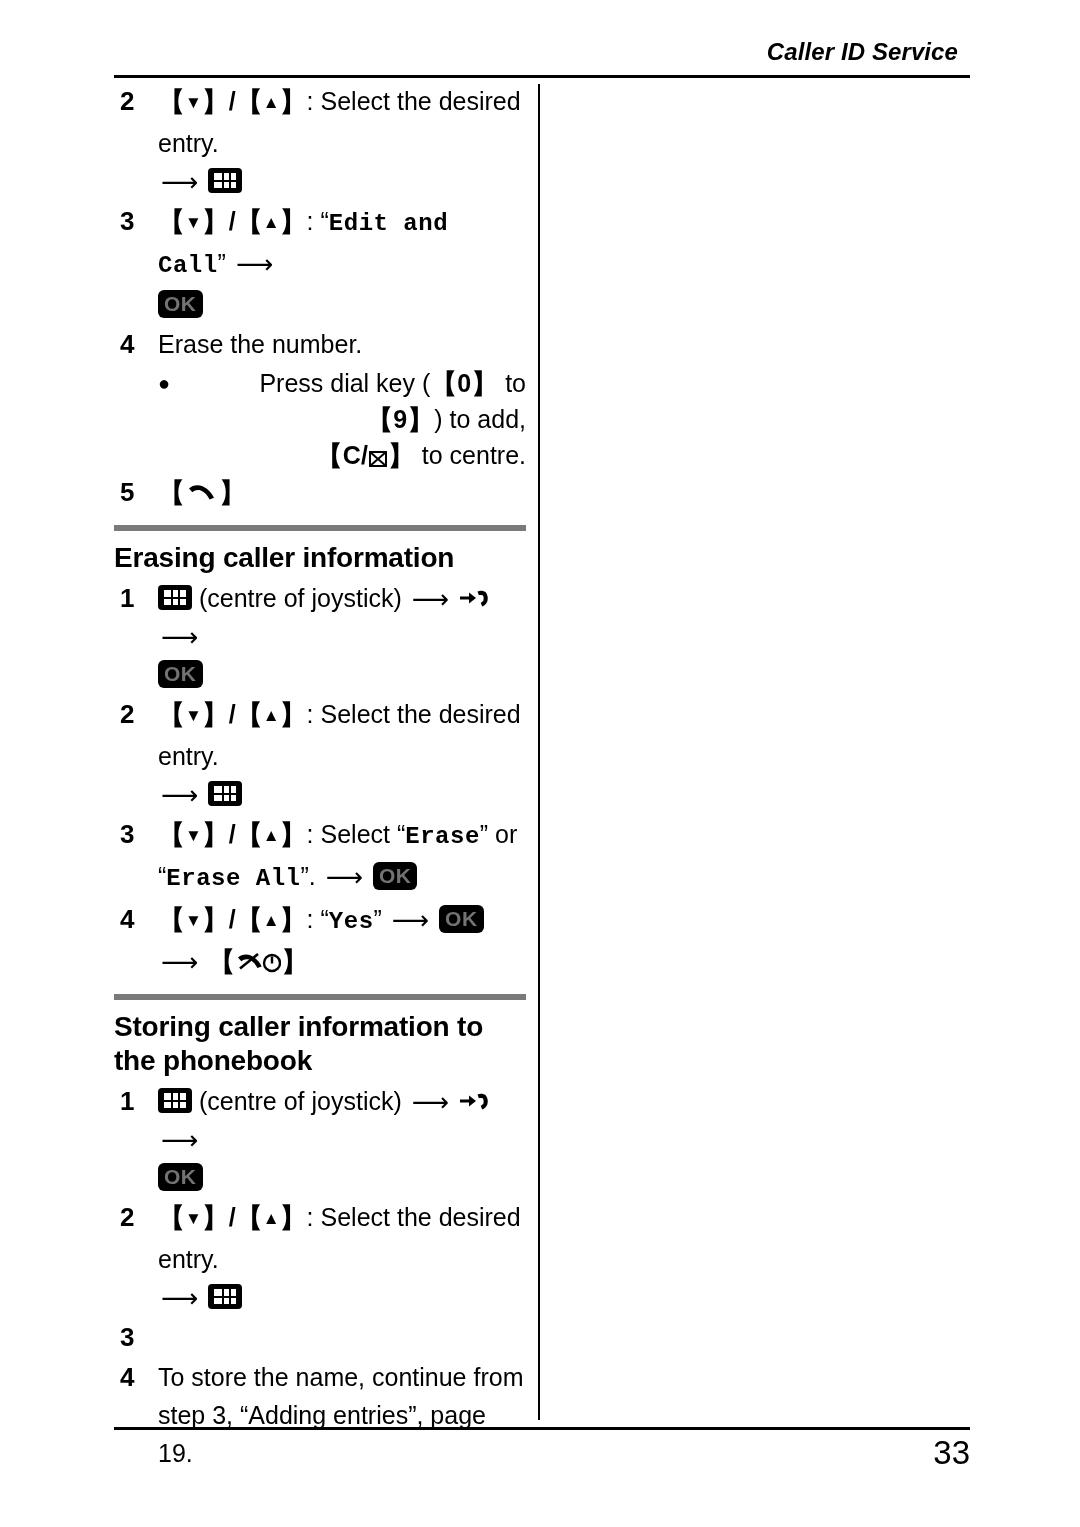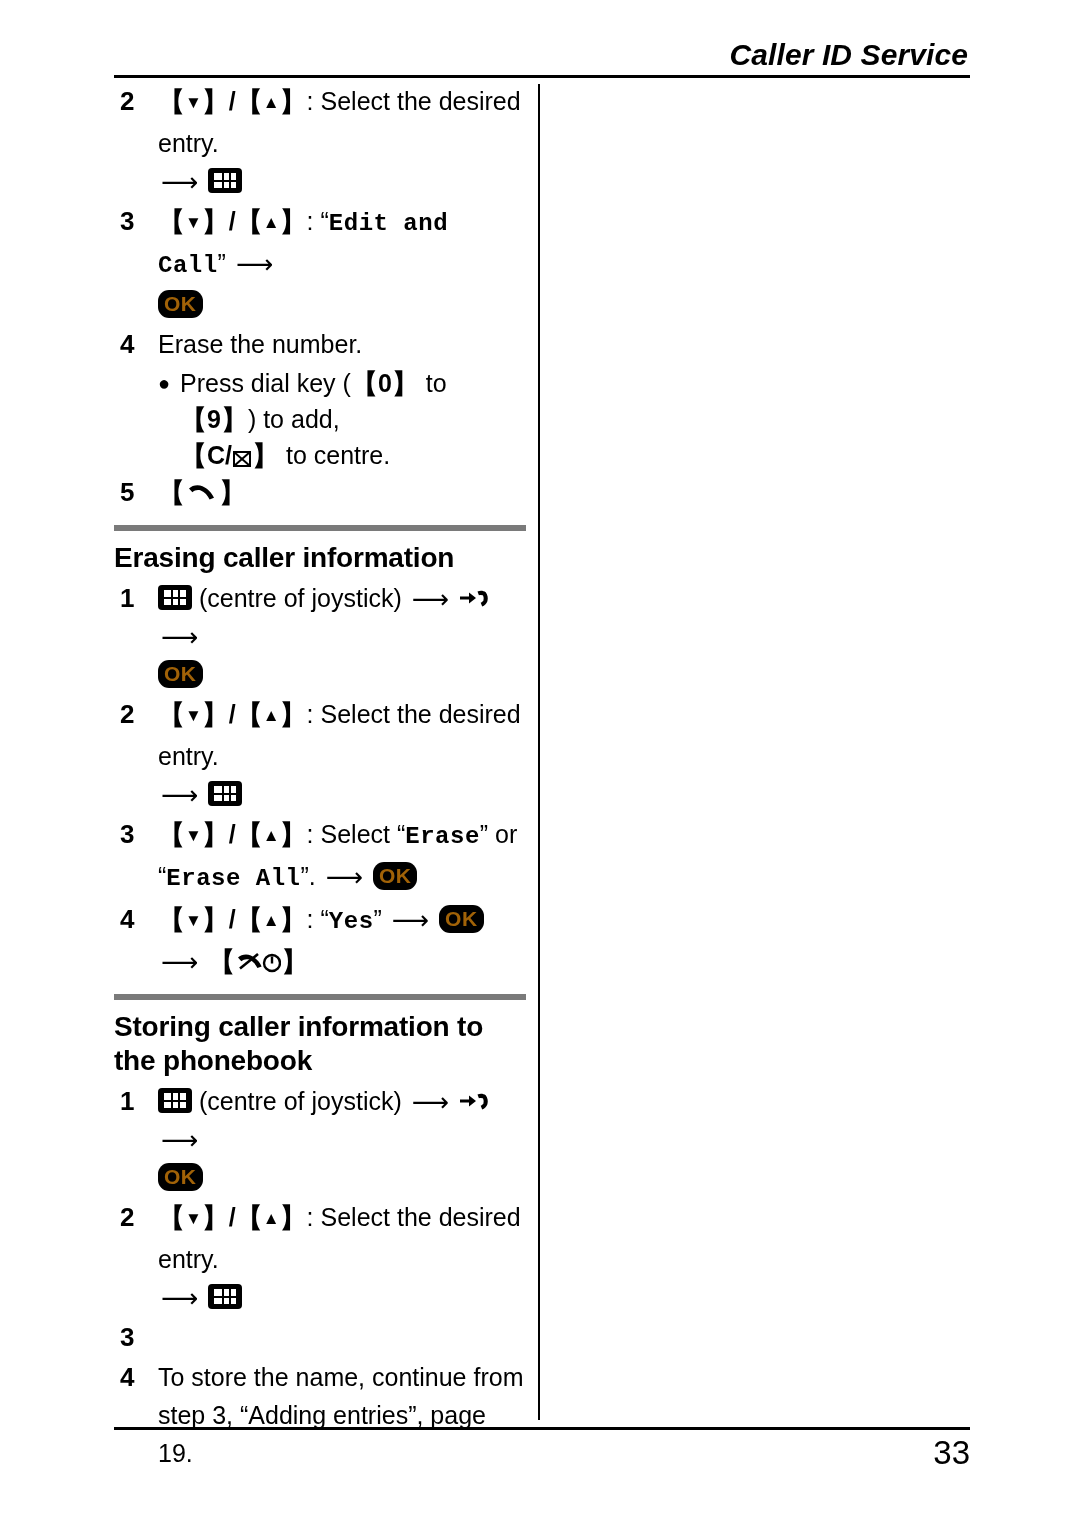--- a/index.html
+++ b/index.html
@@ -18,25 +18,25 @@
 
   
   .page {
     position: absolute;
     inset: 0;
   }
 
   .running-head {
     position: absolute;
     top: 38px;
-    right: 112px;
+    right: 122px;
     font-family: "Liberation Sans", sans-serif;
     font-weight: bold;
     font-style: italic;
-    font-size: 30px;
+    font-size: 24px;
     letter-spacing: 0.1px;
     white-space: nowrap;
   }
 
   .head-rule {
     position: absolute;
     left: 114px;
     right: 110px;
     top: 75px;
     height: 3px;
@@ -125,20 +125,21 @@
     line-height: 36px;
   }
   .bullet-dot {
     flex: 0 0 22px;
     font-size: 20px;
     line-height: 36px;
   }
   .bullet-text {
     flex: 1 1 auto;
     text-indent: 0;
+    text-align: right;
   }
   .bullet-text .cont { display:block; }
 
   
   .mono {
     font-family: "Liberation Mono", "DejaVu Sans Mono", monospace;
     font-weight: bold;
     font-size: 24px;
     letter-spacing: 0.5px;
   }
@@ -166,27 +167,27 @@
   .tri {
     font-size: 17px;
     position: relative;
     top: -2px;
   }
 
   
   .ok-chip {
     display: inline-block;
     background: #000000;
-    color: #a16207;
+    color: #737373;
     font-family: "Liberation Sans", sans-serif;
     font-weight: bold;
     font-size: 21px;
     line-height: 25px;
     padding: 1px 6px 2px 6px;
-    border-radius: 11px;
+    border-radius: 6px;
     letter-spacing: 0.5px;
     vertical-align: 2px;
   }
 
   
   .joy-chip {
     display: inline-block;
     background: #000000;
     border-radius: 4px;
     padding: 5px 6px;

